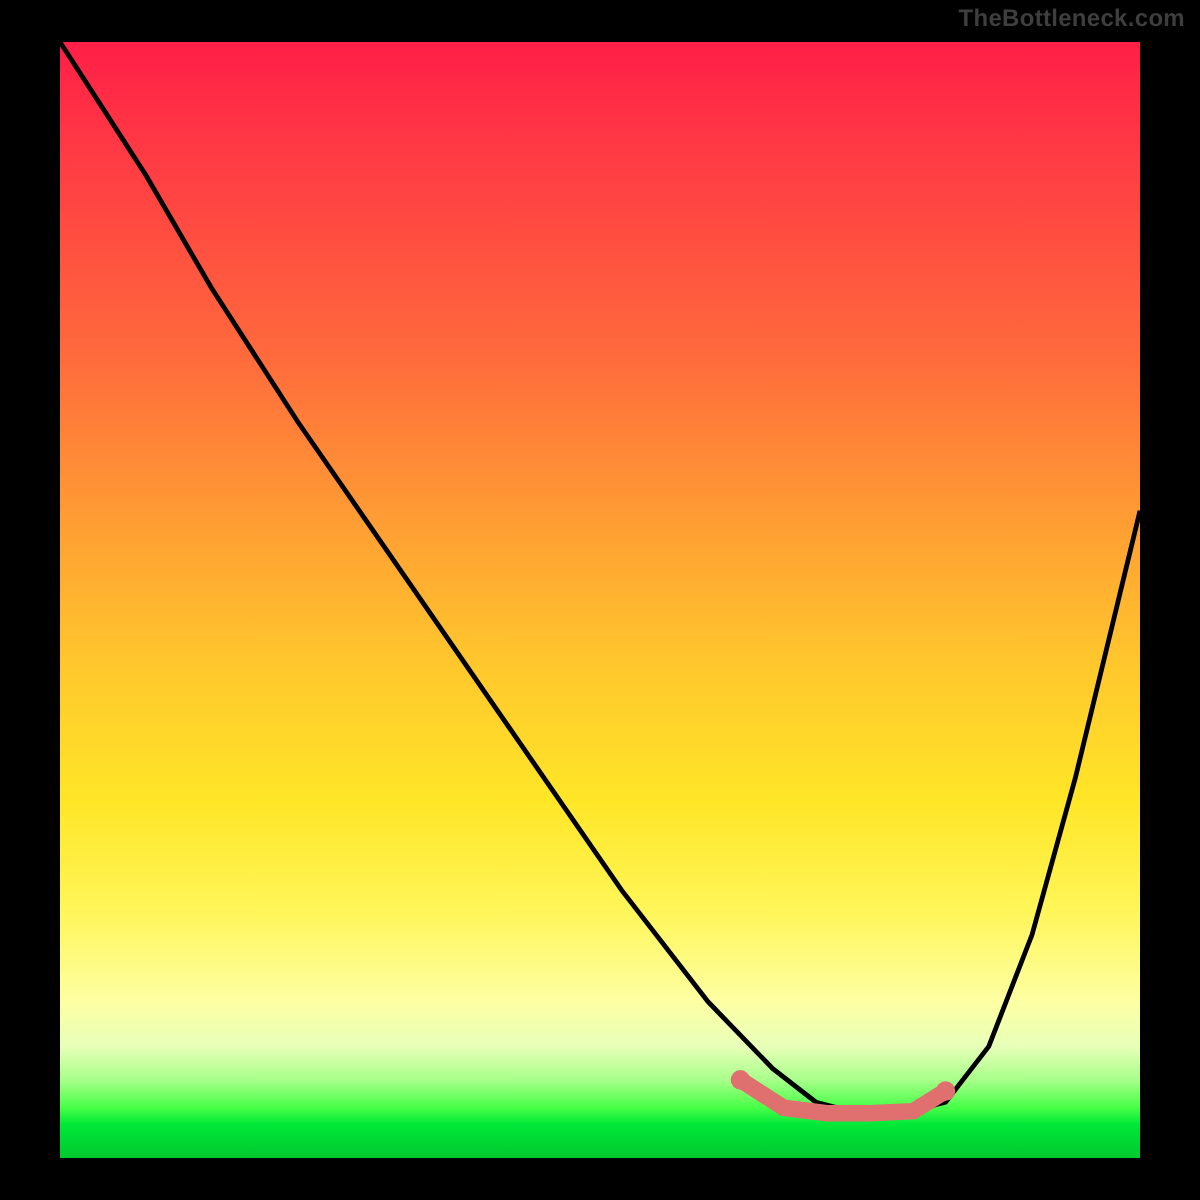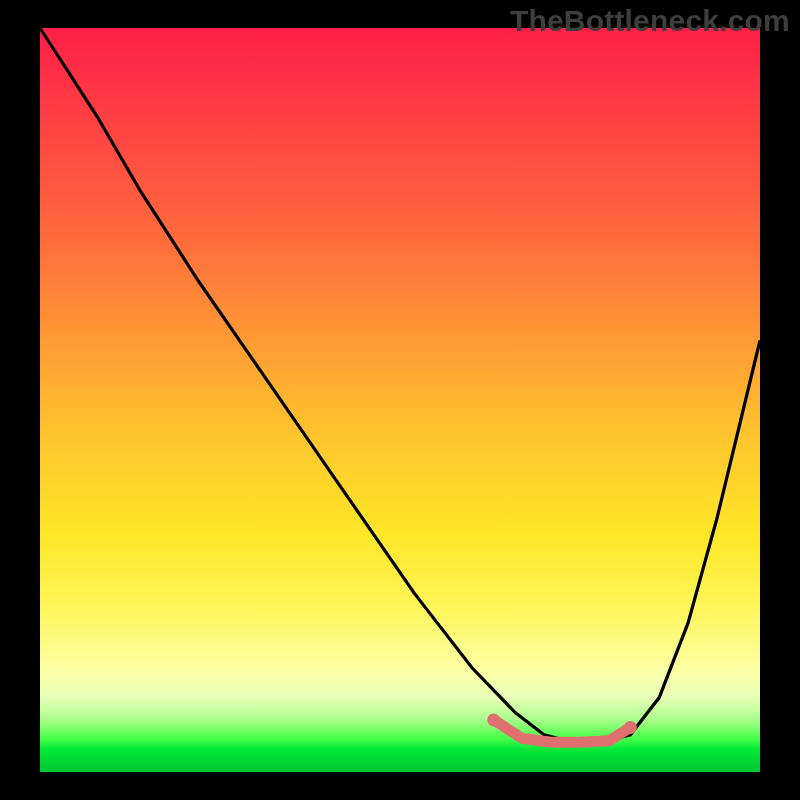--- a/index.html
+++ b/index.html
@@ -15,21 +15,21 @@
     position: relative;
     width: 800px;
     height: 800px;
     background: #000;
   }
   .watermark {
     position: absolute;
     top: 4px;
     right: 10px;
     color: #3e3e3e;
-    font-size: 30px;
+    font-size: 16px;
     font-weight: 600;
     letter-spacing: 0.2px;
     z-index: 10;
   }
   .plot {
     position: absolute;
     left: 40px;
     top: 28px;
     width: 720px;
     height: 744px;

